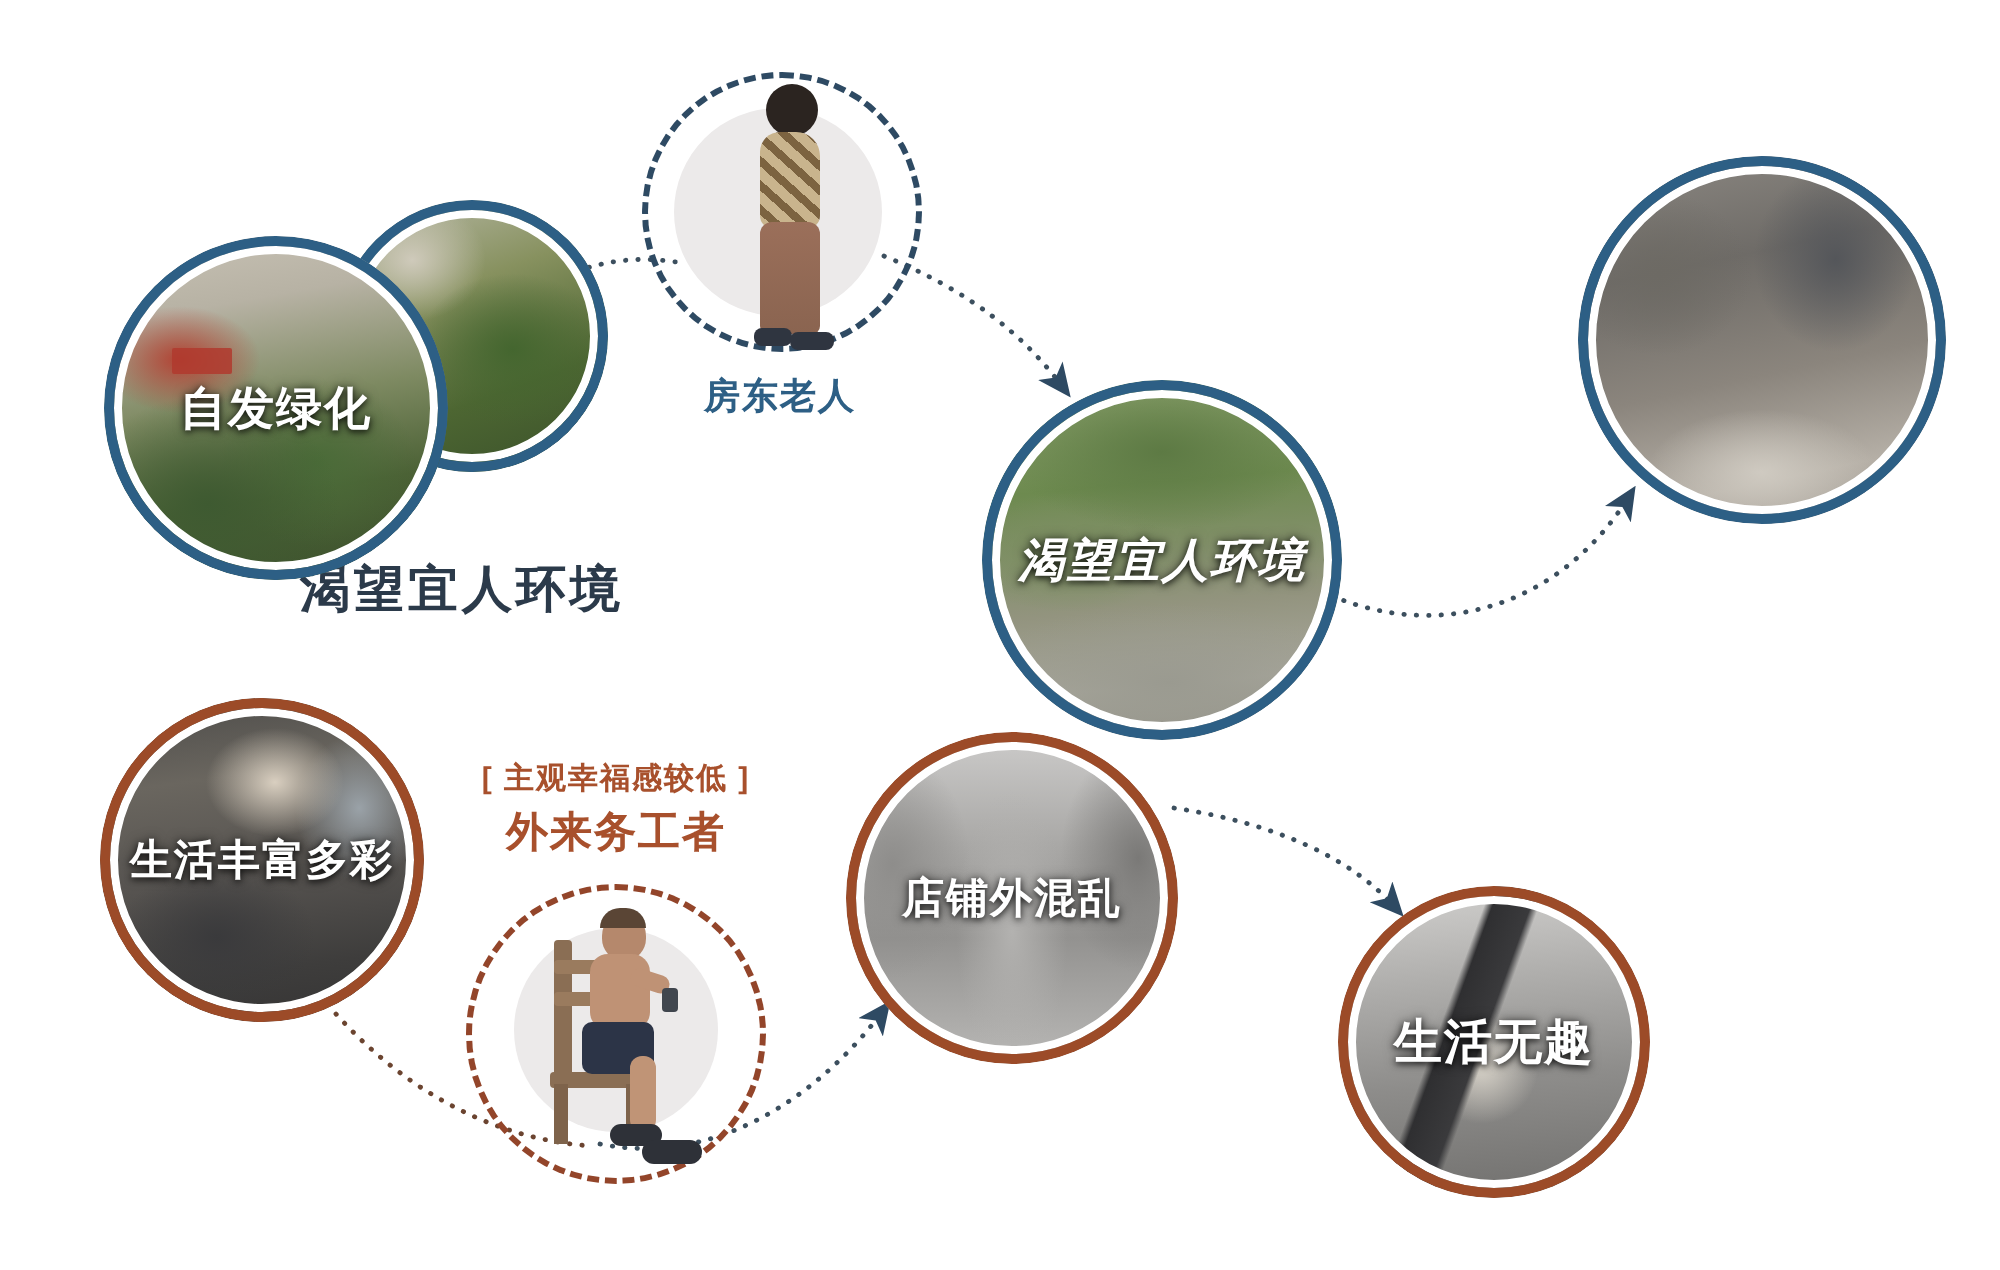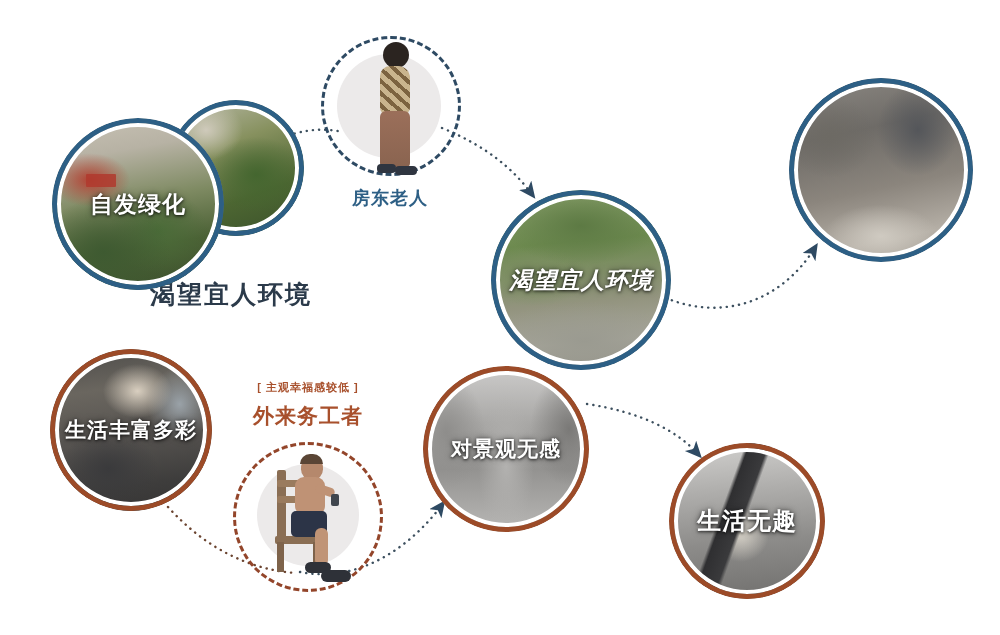--- a/index.html
+++ b/index.html
@@ -63,21 +63,21 @@
   .dash-blue { border: 3px dashed #2e4a63; }
   .dash-brown { border: 3px dashed #93452a; }
 
   
   .caption {
     position:absolute; white-space:nowrap; font-weight:700; text-align:center;
   }
   .cap-name-blue { color:#2d5f85; font-size:18px; letter-spacing:1px; }
   .cap-sub-blue  { color:#2d5f85; font-size:16px; letter-spacing:1px; font-weight:700;}
   .cap-name-brown{ color:#a8502c; font-size:21px; letter-spacing:1px; }
-  .cap-sub-brown { color:#a8502c; font-size:11px; letter-spacing:1px; font-weight:700;}
+  .cap-sub-brown { color:#a8502c; font-size:15px; letter-spacing:1px; font-weight:700;}
   .cap-headline  { color:#2b3a4a; font-size:25px; letter-spacing:2px; font-weight:700;}
 
   
   .ph-green-a{
     background-image:
       radial-gradient(ellipse 55% 45% at 30% 78%, #3e5a31 0%, rgba(62,90,49,0) 70%),
       radial-gradient(ellipse 40% 34% at 62% 66%, #4a6b38 0%, rgba(74,107,56,0) 72%),
       radial-gradient(ellipse 30% 20% at 22% 36%, #b24334 0%, rgba(178,67,52,0) 78%),
       linear-gradient(170deg,#c9c3b6 0%, #b7b2a4 22%, #7e8a62 48%, #4b6135 72%, #3a4f2c 100%);
   }
@@ -232,21 +232,21 @@
       <div style="position:absolute;left:44px;top:72px;width:13px;height:38px;border-radius:6px;background:#c09476;"></div>
 
       <div style="position:absolute;left:34px;top:106px;width:26px;height:11px;border-radius:6px;background:#2e3138;"></div>
       <div style="position:absolute;left:50px;top:114px;width:30px;height:12px;border-radius:6px;background:#2e3138;"></div>
     </div>
   </div>
 
   <div class="node" style="left:423px; top:366px; width:166px; height:166px; z-index:3;">
     <div class="photo ph-alley"></div>
     <div class="ring-brown"></div>
-    <span class="node-label" style="font-size:21px;">对景观无感</span>
+    <span class="node-label" style="font-size:21px;">店铺外混乱</span>
   </div>
 
   <div class="node" style="left:669px; top:443px; width:156px; height:156px; z-index:3;">
     <div class="photo ph-city"></div>
     <div class="ring-brown"></div>
     <span class="node-label" style="font-size:24px;text-align:right;">生活无趣</span>
   </div>
 
 </div>
 

